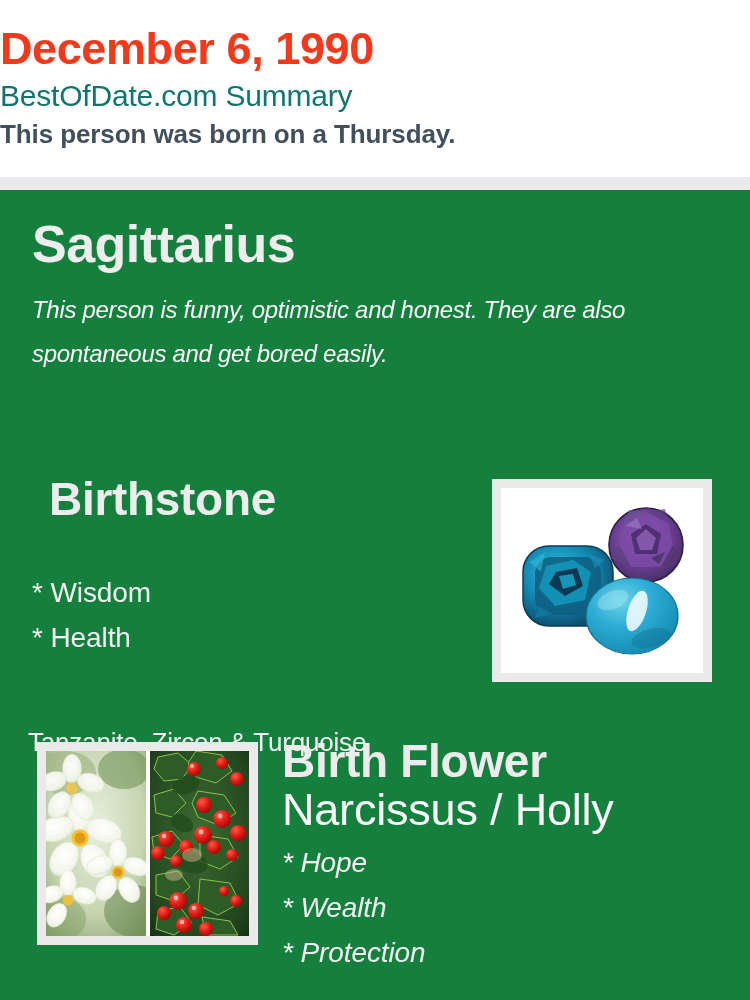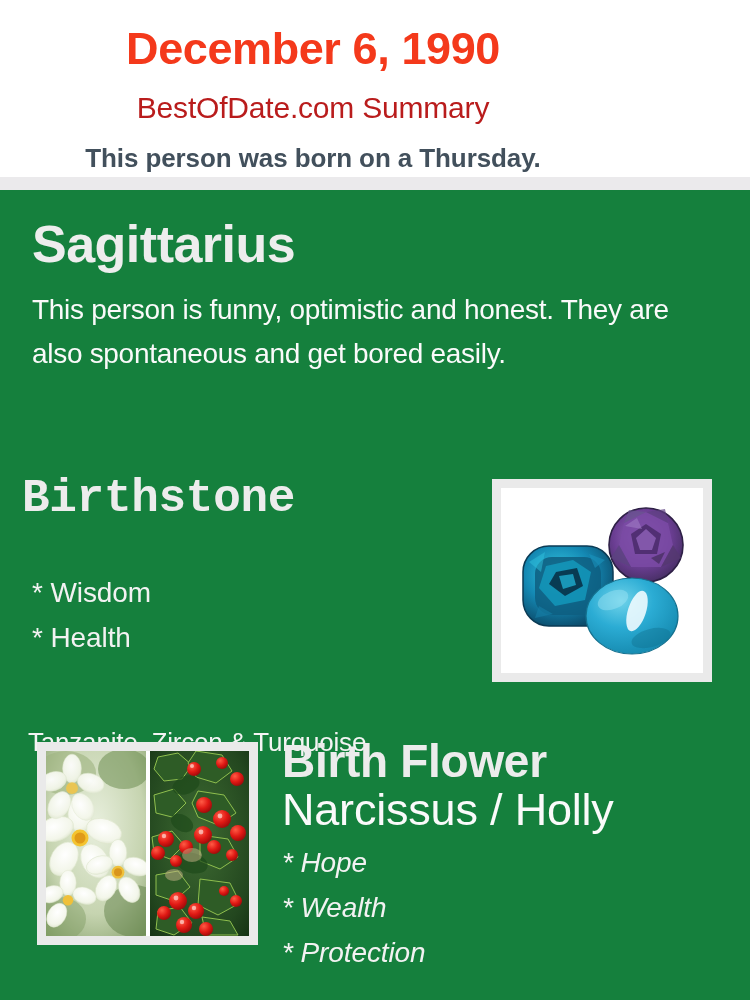--- a/index.html
+++ b/index.html
@@ -20,38 +20,38 @@
     background: #ffffff;
   }
 
   
   .header {
     position: absolute;
     left: 0; top: 0;
     width: 626px;
     height: 177px;
     background: #ffffff;
-    text-align: center;
+    text-align: left;
     box-sizing: border-box;
     padding-top: 22px;
   }
   .date-title {
     font-size: 45px;
     font-weight: bold;
     color: #F4391B;
     letter-spacing: -0.4px;
     line-height: 54px;
     margin: 0;
   }
   .site-summary {
     font-size: 30px;
     font-weight: normal;
-    color: #b91c1c;
+    color: #0f766e;
     line-height: 40px;
-    margin: 12px;
+    margin: 0;
     letter-spacing: -0.2px;
   }
   .born-line {
     font-size: 26px;
     font-weight: bold;
     color: #42505C;
     line-height: 36px;
     margin: 0;
     letter-spacing: -0.1px;
   }
@@ -79,37 +79,37 @@
     font-weight: bold;
     color: #EDEDED;
     line-height: 58px;
     letter-spacing: -0.5px;
     margin: 0;
   }
   .sign-desc {
     position: absolute;
     left: 32px; top: 98px;
     width: 692px;
-    font-size: 28px;
+    font-size: 24px;
     font-weight: normal;
     color: #FAFAFA;
     line-height: 44px;
     letter-spacing: -0.3px;
     margin: 0;
+    font-style: italic;
   }
   .stone-title {
     position: absolute;
-    left: 22px; top: 283px;
+    left: 49px; top: 283px;
     font-size: 46px;
     font-weight: bold;
     color: #ECECEC;
     line-height: 52px;
     letter-spacing: -0.3px;
     margin: 0;
-    font-family: Liberation Mono, monospace;
   }
   .stone-sub {
     position: absolute;
     left: 28px; top: 536px;
     font-size: 26px;
     font-weight: normal;
     color: #F4F4F4;
     line-height: 32px;
     letter-spacing: -0.2px;
     margin: 0;

